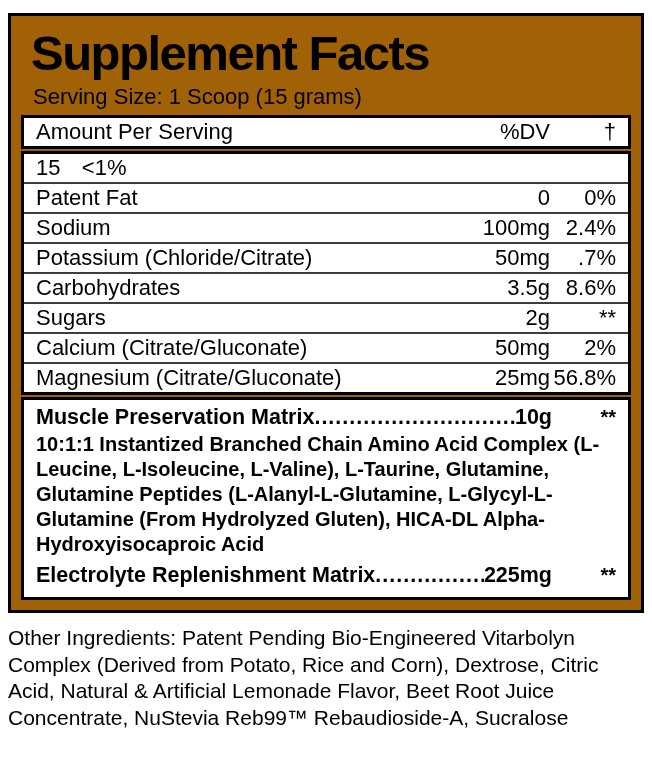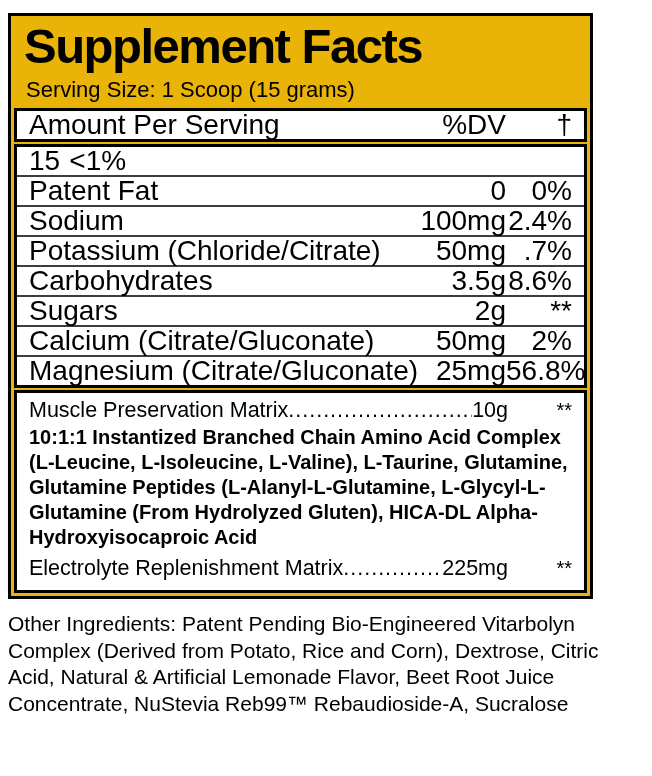--- a/index.html
+++ b/index.html
@@ -5,49 +5,49 @@
   html, body { margin: 0; padding: 0; }
   body {
     width: 652px; height: 776px;
     background: #ffffff; color: #000000;
     font-family: "Liberation Sans", sans-serif;
     overflow: hidden;
     position: relative;
   }
   .facts-box {
     margin: 13px 8px 0 8px;
-    width: 585px;
+    width: 636px;
     box-sizing: border-box;
     border: 3px solid #000;
-    background: #eab308;
-    padding: 3px;
+    background: #a16207;
+    padding: 10px;
   }
   .intro { padding: 0 12px 4px 12px; }
   .facts-title {
     font-size: 49px; font-weight: bold;
     letter-spacing: -1.5px; line-height: 50px;
     margin: 2px 0 5px -2px;
   }
   .serving-line { font-size: 22px; line-height: 28px; }
 
   .sec { border: 3px solid #000; box-sizing: border-box; background: #fff; }
   .sec-gap { margin-top: 2px; }
 
   .hdr-row, .nrow {
     display: flex; align-items: baseline;
-    padding: 3px 12px; font-size: 28px; line-height: 22px;
+    padding: 3px 12px; font-size: 22px; line-height: 22px;
   }
   .nrow + .nrow { border-top: 2px solid #3d3d3d; }
   .flex-label { flex: 1 1 auto; }
   .col-amount { text-align: right; white-space: nowrap; }
   .col-dv { width: 66px; text-align: right; white-space: nowrap; flex: 0 0 66px; }
 
   .matrix { padding: 5px 12px 10px 12px; }
   .m-entry + .m-entry { margin-top: 6px; }
-  .m-title { display: flex; align-items: baseline; font-weight: normal; font-size: 21.5px; line-height: 24px; }
+  .m-title { display: flex; align-items: baseline; font-weight: bold; font-size: 21.5px; line-height: 24px; }
   .m-left { flex: 0 0 calc(100% - 64px); display: flex; align-items: baseline; overflow: hidden; }
   .m-name, .m-amount { white-space: nowrap; }
   .m-dots { flex: 1 1 auto; overflow: hidden; white-space: nowrap; letter-spacing: 1px; }
   .m-stars { flex: 1 1 auto; text-align: right; font-size: 20px; }
   .m-desc { font-size: 20px; line-height: 25px; margin-top: 3px; font-weight: bold; }
 
   .footer {
     margin: 12px 6px 0 8px;
     width: 638px;
     font-size: 21px; line-height: 26.5px;

